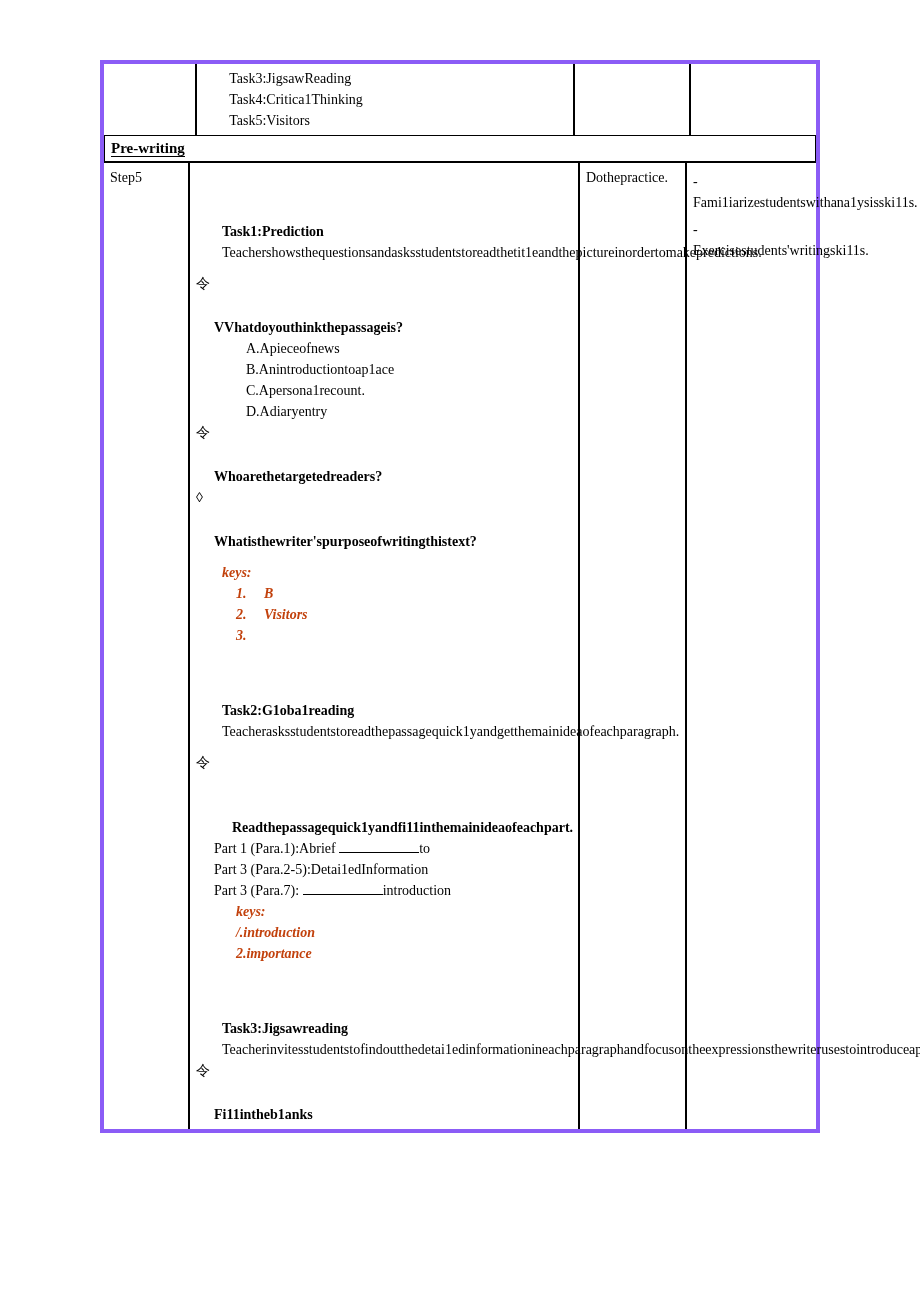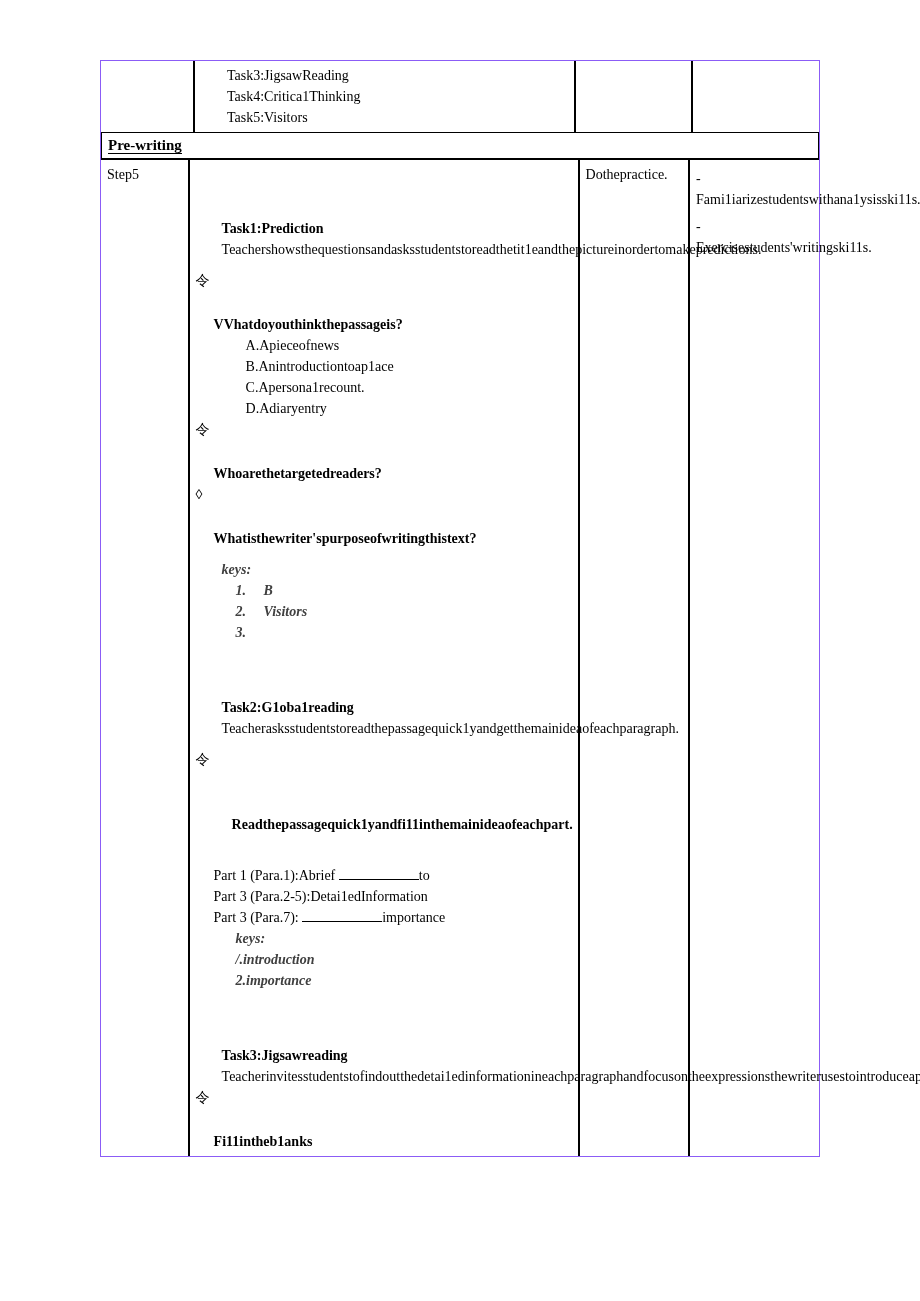--- a/index.html
+++ b/index.html
@@ -5,21 +5,21 @@
 body{
   margin:0;
   font-family:"Times New Roman",serif;
   background:#fff;
   padding:60px 100px 60px 100px;
   width:920px;
   box-sizing:border-box;
   color:#000;
 }
 .container{
-  border:1px solid #8b5cf6;
+  border:4px solid #8b5cf6;
   border-collapse:collapse;
 }
 .row{
   display:flex;
 }
 .cell{
   border:1px solid #000;
   padding:4px 6px;
   box-sizing:border-box;
   font-size:14px;
@@ -42,21 +42,21 @@
 .last-row .cell{border-bottom:none;}
 .last-row .col-step{border-left:none;}
 .last-row .col-purpose{border-right:none;}
 .top-row .col-step{border-left:none;border-top:none;}
 .top-row .col-main{border-top:none;}
 .top-row .col-act{border-top:none;}
 .top-row .col-purpose{border-right:none;border-top:none;}
 .indent1{padding-left:26px;}
 .indent2{padding-left:50px;}
 .bold{font-weight:bold;margin-top:44px;}
-.red-italic{color:#404040;font-style:italic;font-weight:bold;}
+.red-italic{color:#c2410c;font-style:italic;font-weight:bold;}
 .bullet{display:flex;}
 .bullet .mark{width:18px;flex-shrink:0;}
 .bullet .txt{flex:1;}
 .spacer{height:10px;}
 .ol-item{display:flex;padding-left:40px;}
 .ol-item .num{width:28px;flex-shrink:0;}
 .ol-item .txt{flex:1;}
 .blank{display:inline-block;border-bottom:1px solid #000;width:80px;height:1em;vertical-align:baseline;}
 </style>
 </head>
@@ -126,26 +126,26 @@
       <div class="indent1 bold">Task2:G1oba1reading</div>
       <div class="indent1">Teacherasksstudentstoreadthepassagequick1yandgetthemainideaofeachparagraph.</div>
 
       <div class="spacer"></div>
       <div class="bullet">
         <span class="mark">令</span>
         <span class="txt"></span>
       </div>
       <div class="indent1 bold" style="margin-left:10px;">Readthepassagequick1yandfi11inthemainideaofeachpart.</div>
 
-      <div style="padding-left:18px;margin-top:30px;">
+      <div style="padding-left:18px;">
         <span>Part 1 (Para.1):Abrief </span><span class="blank"></span><span>to</span>
       </div>
       <div style="padding-left:18px;">Part 3 (Para.2-5):Detai1edInformation</div>
       <div style="padding-left:18px;">
-        <span>Part 3 (Para.7): </span><span class="blank"></span><span>importance</span>
+        <span>Part 3 (Para.7): </span><span class="blank"></span><span>introduction</span>
       </div>
 
       <div class="indent1 red-italic" style="margin-left:14px;">keys:</div>
       <div class="indent1 red-italic" style="margin-left:14px;">/.introduction</div>
       <div class="indent1 red-italic" style="margin-left:14px;">2.importance</div>
 
       <div class="spacer"></div>
       <div class="indent1 bold">Task3:Jigsawreading</div>
       <div class="indent1">Teacherinvitesstudentstofindoutthedetai1edinformationineachparagraphandfocusontheexpressionsthewriterusestointroduceap1ace.</div>
       <div class="bullet">

